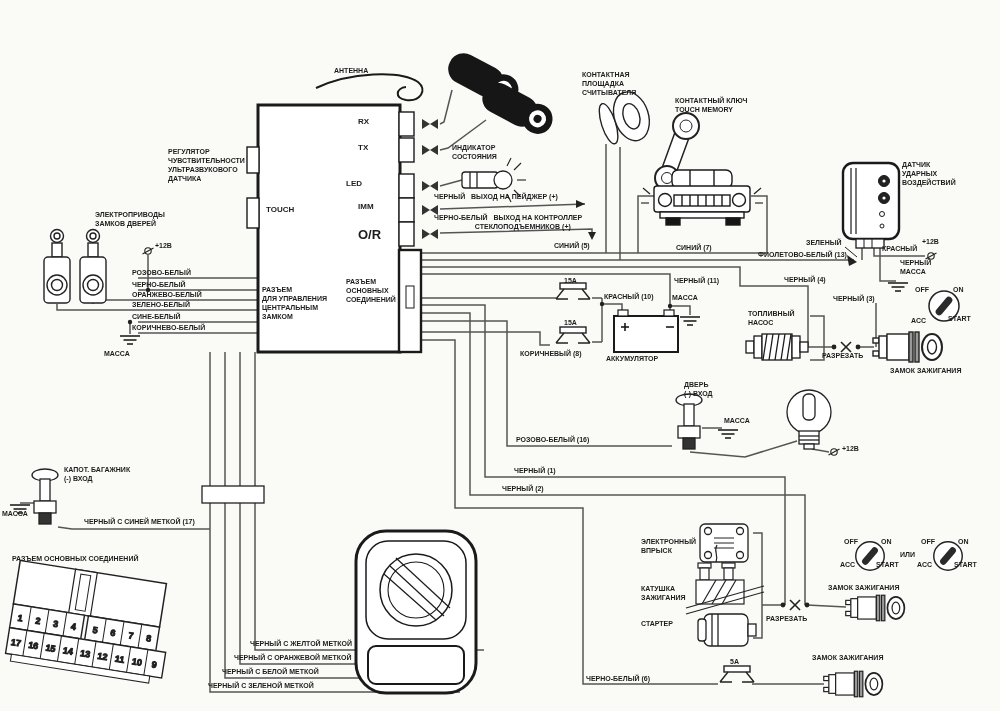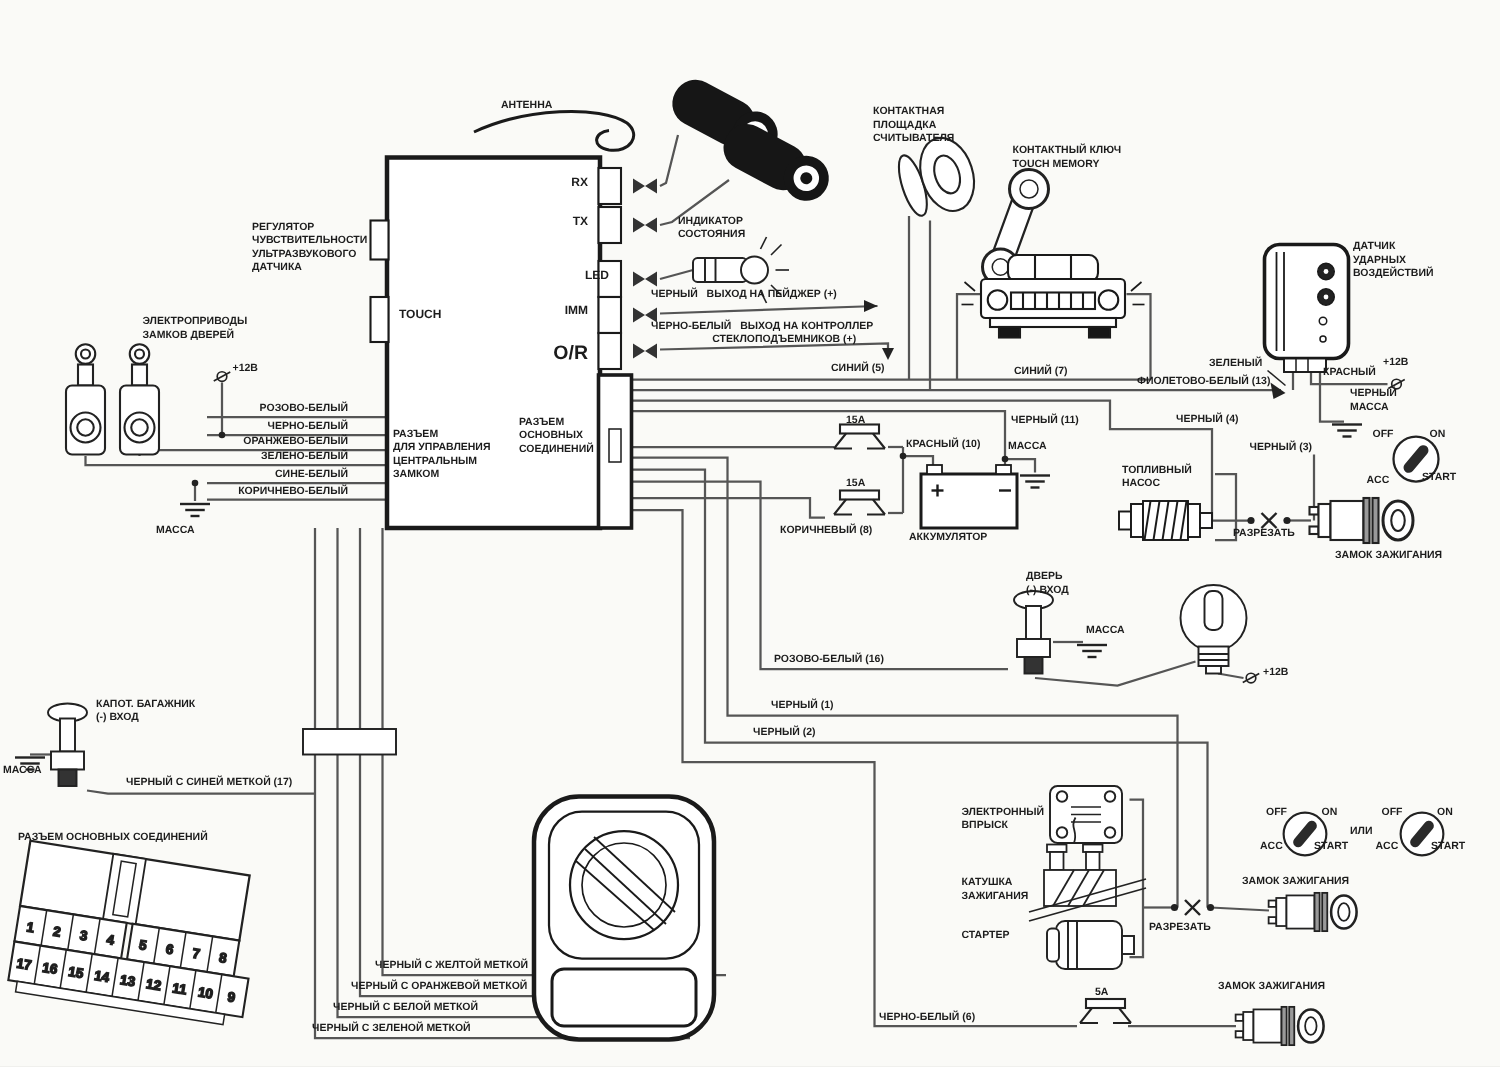--- a/index.html
+++ b/index.html
@@ -2,21 +2,21 @@
 <html><head>
 <meta charset="utf-8">
 <style>
   html,body{margin:0;padding:0;background:#e8e8e6;}
   .page{position:relative;width:1000px;height:711px;background:#fafaf7;overflow:hidden;
         font-family:"Liberation Sans",sans-serif;}
   .title{position:absolute;top:6px;left:0;width:1000px;text-align:center;
          font-size:17px;font-weight:bold;color:#111;}
   .lbl{position:absolute;font-size:7px;line-height:1.3;font-weight:bold;color:#1c1c1c;
        white-space:pre;letter-spacing:0;}
-  .r{text-align:right;}
+  .r{}
   .svgwrap{position:absolute;left:0;top:0;}
   svg{display:block;}
   .pin{font-family:"Liberation Sans",sans-serif;font-size:9px;font-weight:bold;fill:#111;}
 </style>
 </head>
 <body>
 
 <div class="page">
 
 <div class="svgwrap">
@@ -441,21 +441,21 @@
 
 
 <div class="lbl" style="left:334px;top:66px">АНТЕННА</div>
 <div class="lbl" style="left:168px;top:147px">РЕГУЛЯТОР
 ЧУВСТВИТЕЛЬНОСТИ
 УЛЬТРАЗВУКОВОГО
 ДАТЧИКА</div>
 <div class="lbl" style="left:266px;top:205px;font-size:8px">TOUCH</div>
 <div class="lbl r" style="left:358px;top:117px;width:34px;font-size:8px">RX</div>
 <div class="lbl r" style="left:358px;top:143px;width:34px;font-size:8px">TX</div>
-<div class="lbl r" style="left:372px;top:179px;width:34px;font-size:8px">LED</div>
+<div class="lbl r" style="left:346px;top:179px;width:34px;font-size:8px">LED</div>
 <div class="lbl r" style="left:358px;top:202px;width:34px;font-size:8px">IMM</div>
 <div class="lbl r" style="left:358px;top:227px;width:34px;font-size:13px">O/R</div>
 <div class="lbl" style="left:262px;top:285px">РАЗЪЕМ
 ДЛЯ УПРАВЛЕНИЯ
 ЦЕНТРАЛЬНЫМ
 ЗАМКОМ</div>
 <div class="lbl" style="left:346px;top:277px">РАЗЪЕМ
 ОСНОВНЫХ
 СОЕДИНЕНИЙ</div>
 

